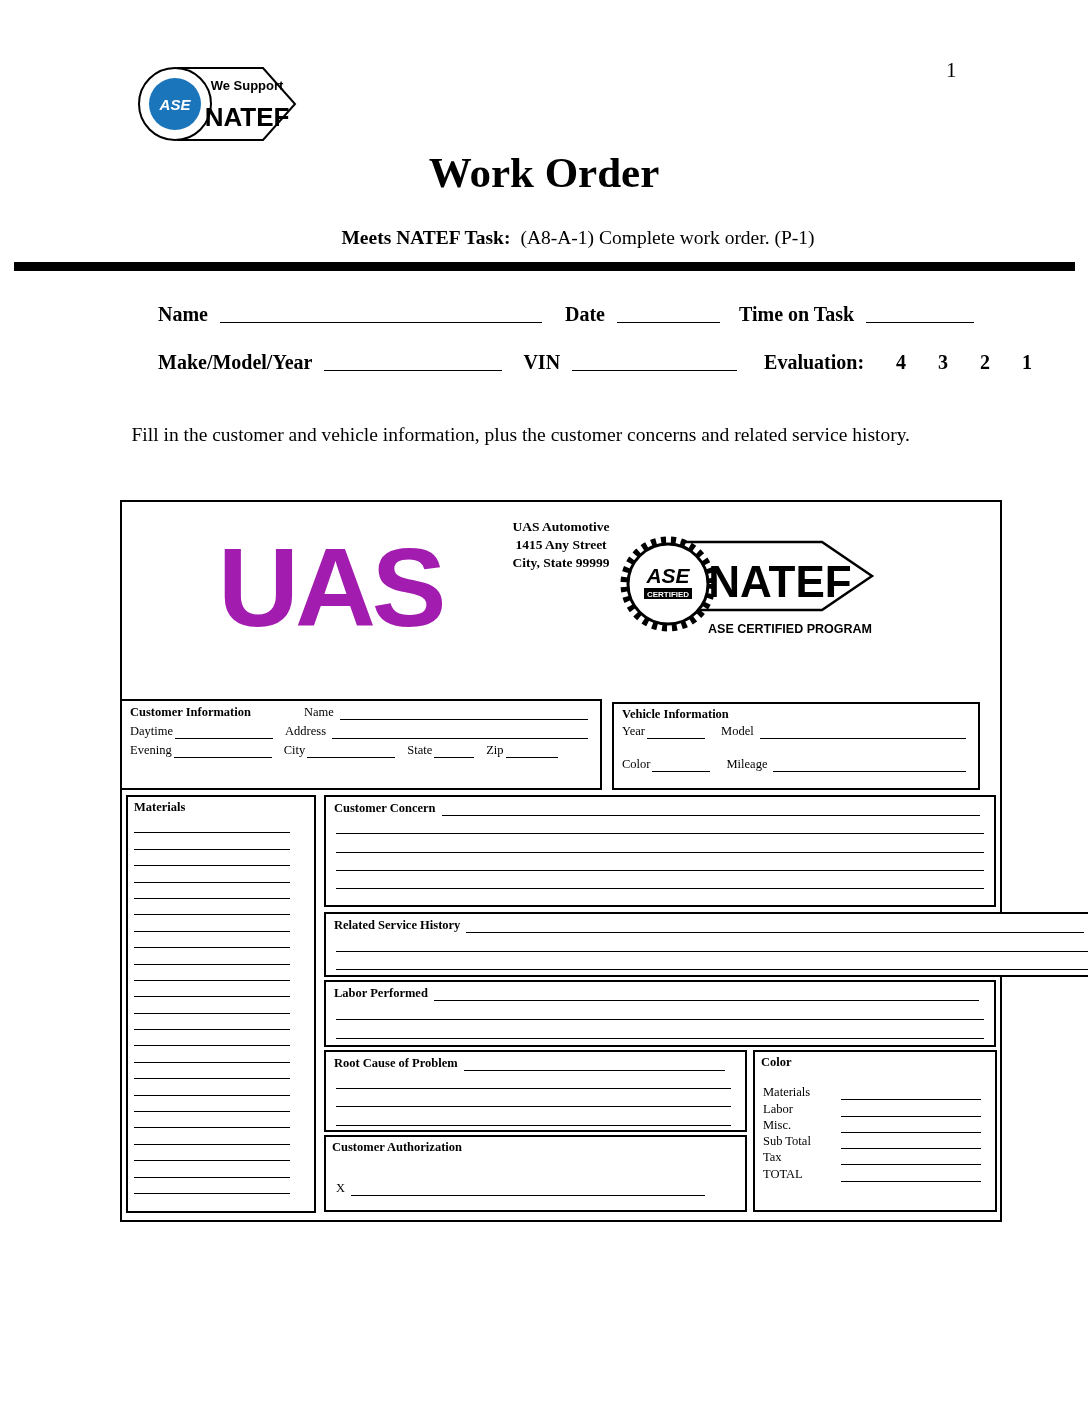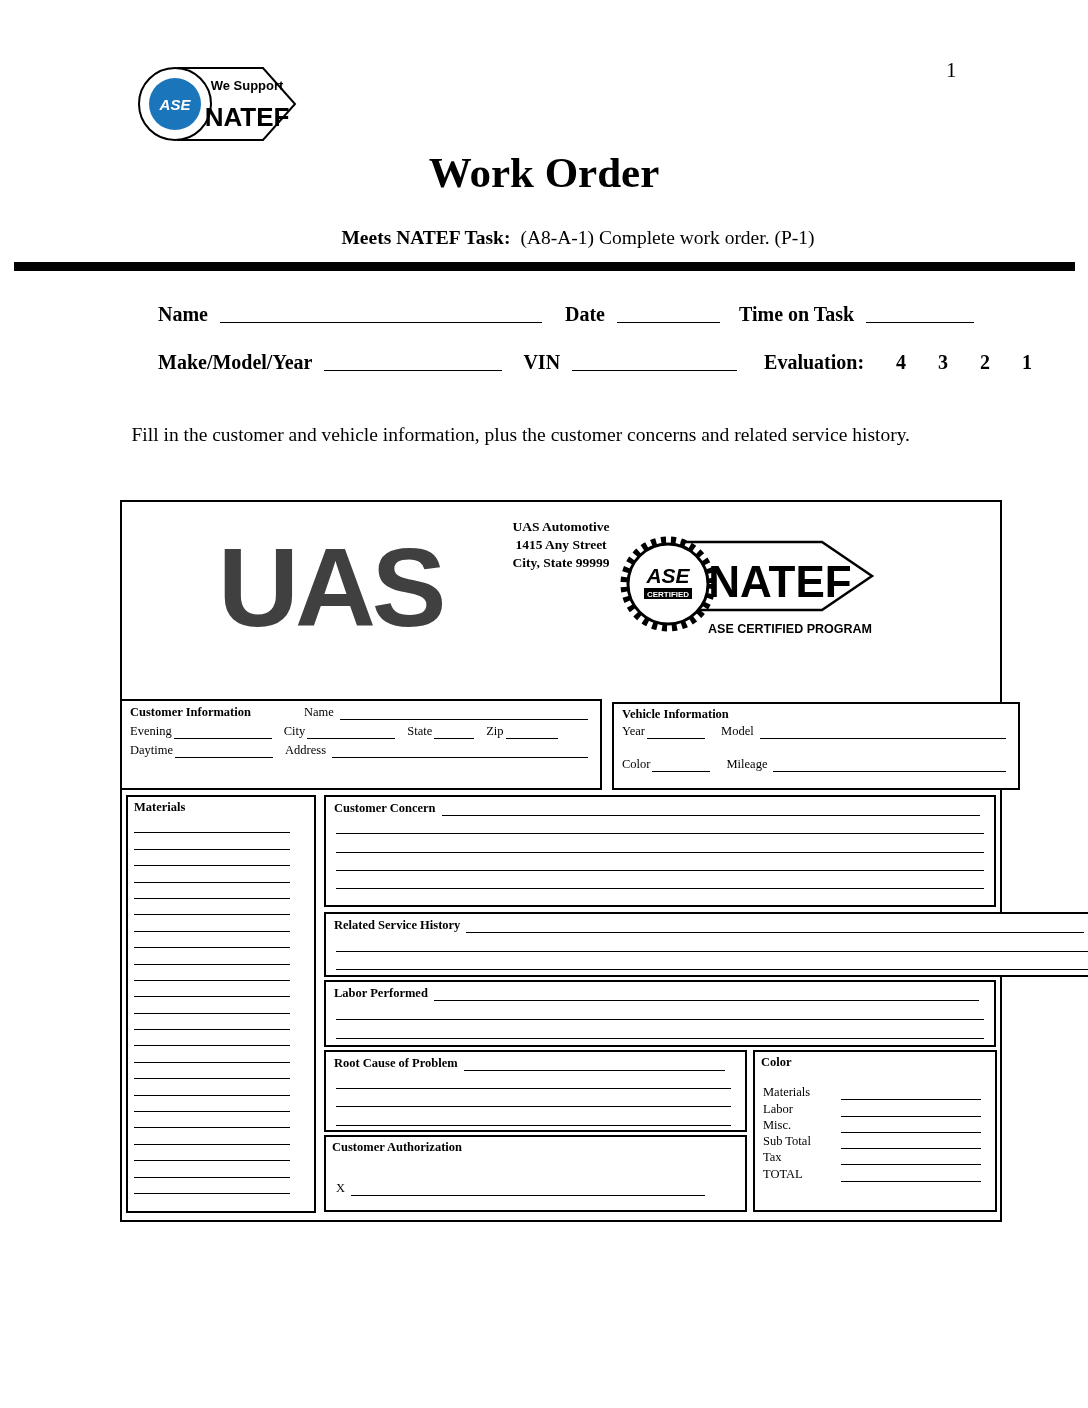--- a/index.html
+++ b/index.html
@@ -12,21 +12,21 @@
   .task-line{position:absolute;top:227px;left:0;width:100%;text-align:center;font-size:19.5px;margin-left:34px;}
   .task-line .gap{display:inline-block;width:10px;}
   .rule{position:absolute;left:14px;top:262px;width:1061px;height:9px;background:#000;}
   .field-row{position:absolute;left:127px;white-space:nowrap;font-size:20px;margin-left:31px;}
   .fl{display:inline-block;height:1em;border-bottom:1.8px solid #000;vertical-align:baseline;transform:translateY(2px);}
   .sp{display:inline-block;width:12px;}
   .score{font-weight:bold;margin-left:27px;}
   .instructions{position:absolute;left:110px;top:422px;width:800px;font-size:19.5px;line-height:1.35;text-align:right;}
   
   .formbox{position:absolute;left:120px;top:500px;width:878px;height:718px;border:2px solid #000;background:#fff;}
-  .watermark{position:absolute;left:96px;top:30px;font-family:"Liberation Sans",sans-serif;font-weight:bold;font-size:112px;color:#404040;letter-spacing:-4px;line-height:1;}
+  .watermark{position:absolute;left:96px;top:30px;font-family:"Liberation Sans",sans-serif;font-weight:bold;font-size:112px;color:#a21caf;letter-spacing:-4px;line-height:1;}
   .company{position:absolute;left:0;top:16px;width:878px;text-align:center;font-size:13.5px;font-weight:bold;line-height:1.35;}
   .natef-big{position:absolute;left:498px;top:24px;}
   .box{border:2px solid #000;background:#fff;box-sizing:border-box;overflow:hidden;}
   .sec-title{font-weight:bold;font-size:12.5px;padding:3px 6px 0 6px;}
   .frow{display:flex;align-items:flex-end;white-space:nowrap;font-size:12.5px;line-height:15px;}
   .frow .lbl{padding:0 2px;}
   .uline2{display:inline-block;border-bottom:1.2px solid #000;height:10px;}
   .fill{flex:1 1 auto;border-bottom:1.2px solid #000;height:10px;margin:0 6px 0 4px;}
   .blank-line{border-bottom:1.2px solid #000;}
   .mat-lines{margin-top:2px;}
@@ -109,39 +109,39 @@
     </div>
 
     <div class="abs box" style="left:0px;top:197px;width:480px;height:91px;border-left:none;">
       <div class="info-rows">
         <div class="frow">
           <span class="lbl b" style="width:170px;">Customer Information</span>
           <span class="lbl">Name</span>
           <span class="fill"></span>
         </div>
         <div class="frow">
+          <span class="lbl">Daytime</span>
+          <span class="uline2" style="width:98px;margin-right:10px;"></span>
+          <span class="lbl">Address</span>
+          <span class="fill"></span>
+        </div>
+        <div class="frow">
           <span class="lbl">Evening</span>
           <span class="uline2" style="width:98px;margin-right:10px;"></span>
           <span class="lbl">City</span>
           <span class="uline2" style="width:88px;margin-right:10px;"></span>
           <span class="lbl">State</span>
           <span class="uline2" style="width:40px;margin-right:10px;"></span>
           <span class="lbl">Zip</span>
           <span class="uline2" style="width:52px;"></span>
         </div>
-        <div class="frow">
-          <span class="lbl">Daytime</span>
-          <span class="uline2" style="width:98px;margin-right:10px;"></span>
-          <span class="lbl">Address</span>
-          <span class="fill"></span>
-        </div>
-      </div>
-    </div>
-
-    <div class="abs box" style="left:490px;top:200px;width:408px;height:88px;">
+      </div>
+    </div>
+
+    <div class="abs box" style="left:490px;top:200px;width:368px;height:88px;">
       <div class="info-rows" style="padding-top:3px;">
         <div class="frow" style="margin-bottom:2px;">
           <span class="lbl b">Vehicle Information</span>
         </div>
         <div class="frow" style="margin-bottom:18px;">
           <span class="lbl">Year</span>
           <span class="uline2" style="width:58px;margin-right:14px;"></span>
           <span class="lbl">Model</span>
           <span class="fill"></span>
         </div>

